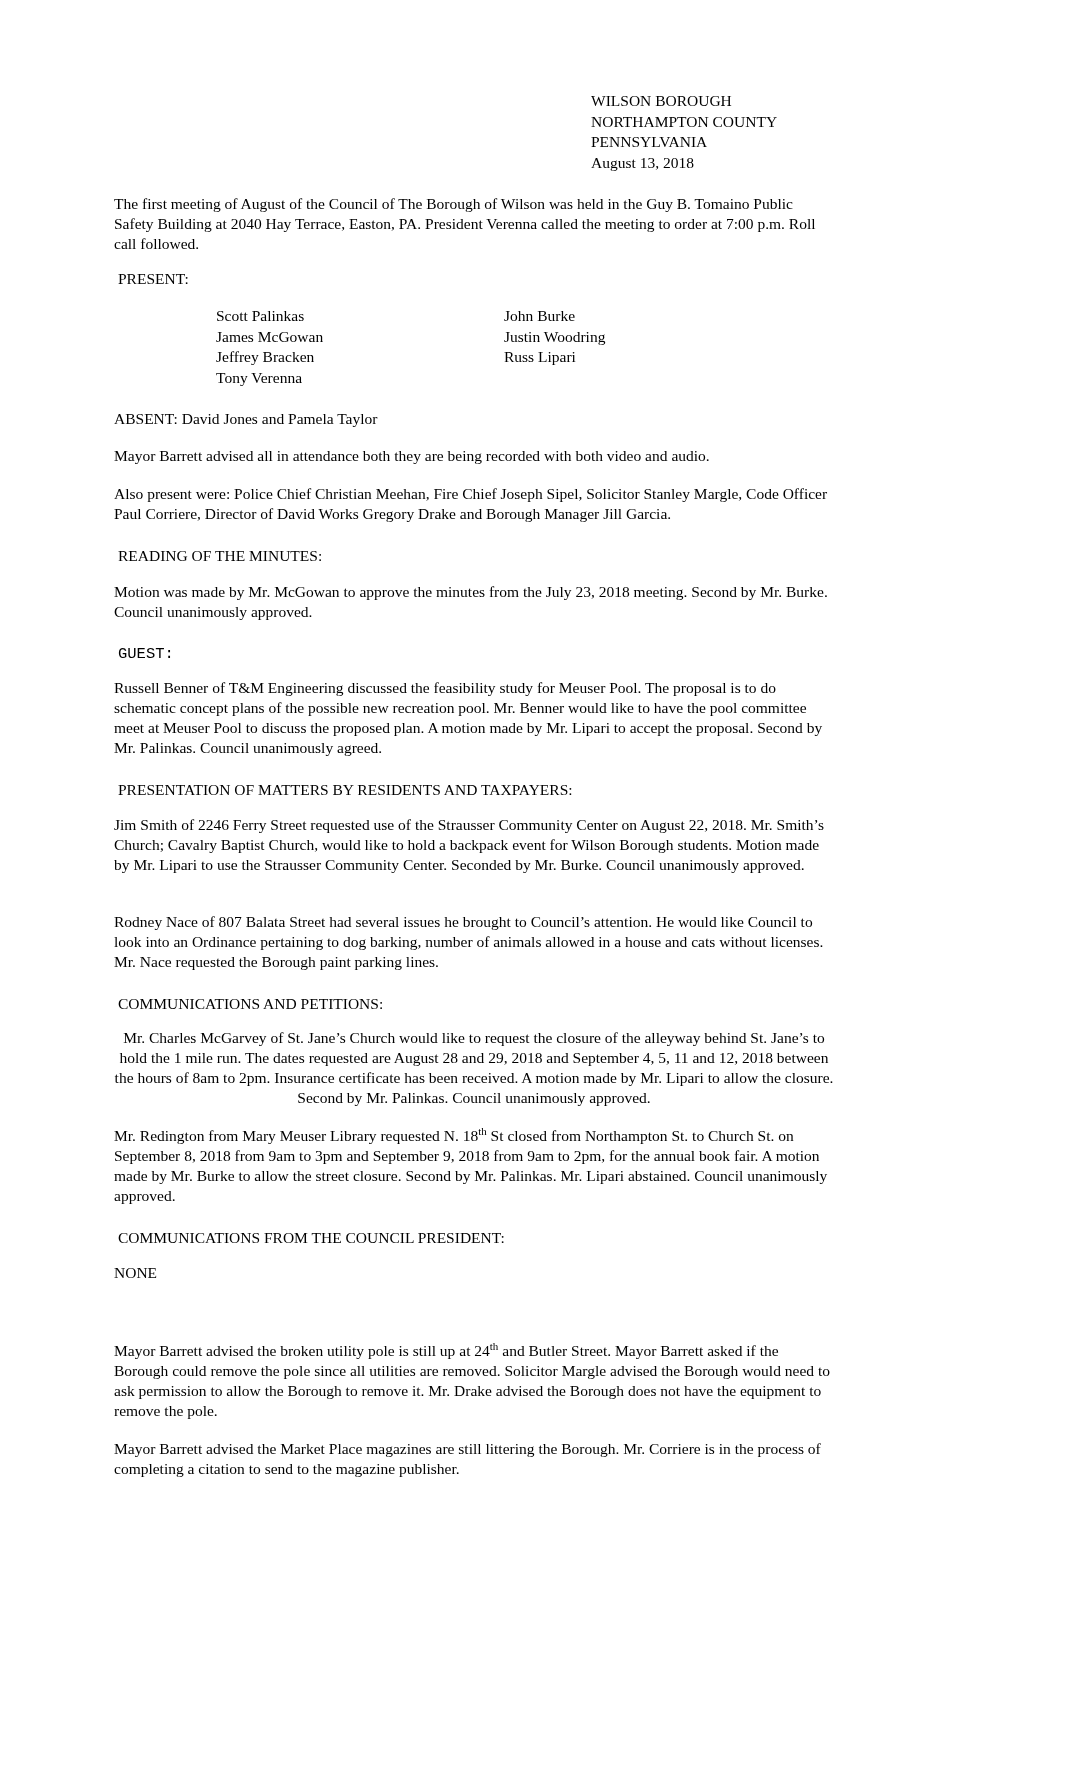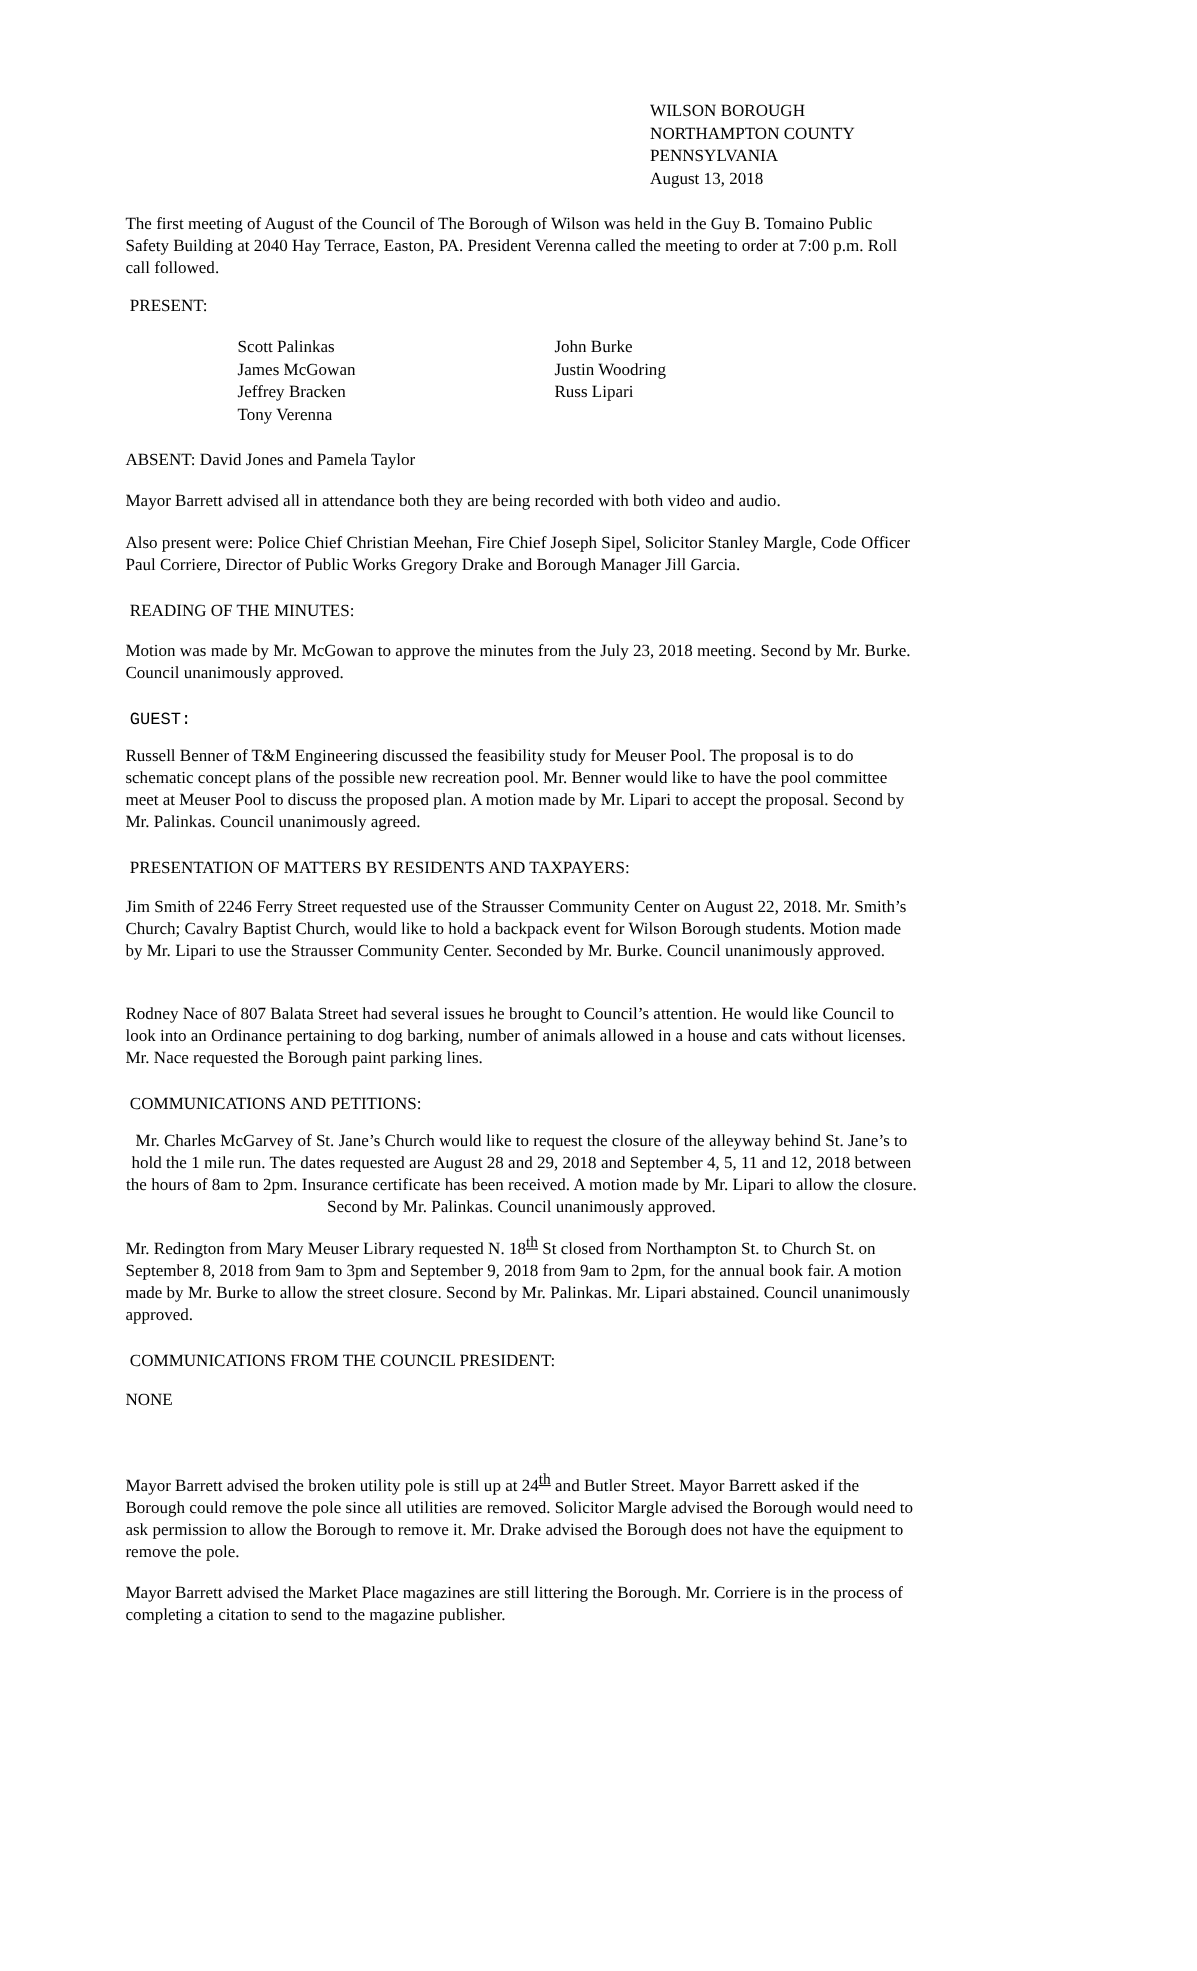--- a/index.html
+++ b/index.html
@@ -29,21 +29,21 @@
     .heading { margin: 4px; }
     .present-table {
       position: absolute;
       left: 168px;
       top: 306px;
       width: 600px;
     }
     .present-col { position: absolute; top: 0; line-height: 20.5px; }
     .present-col.left { left: 0; margin-left: 48px; }
     .present-col.right { left: 336px; }
-    sup { font-size: 14px; line-height: 0; vertical-align: super; text-decoration: underline; }
+    sup { font-size: 11px; line-height: 0; vertical-align: super; }
   </style>
 </head>
 <body>
 
 <div class="page">
 
   <div class="header-block">
     <div>WILSON BOROUGH</div>
     <div>NORTHAMPTON COUNTY</div>
     <div>PENNSYLVANIA</div>
@@ -74,21 +74,21 @@
 
   <div class="body-col" style="top:409px;">
     <p class="para">ABSENT: David Jones and Pamela Taylor</p>
   </div>
 
   <div class="body-col" style="top:446px;">
     <p class="para">Mayor Barrett advised all in attendance both they are being recorded with both video and audio.</p>
   </div>
 
   <div class="body-col" style="top:484px;">
-    <p class="para">Also present were:  Police Chief Christian Meehan, Fire Chief Joseph Sipel, Solicitor Stanley Margle, Code Officer Paul Corriere, Director of Public Works Gregory Drake and Borough Manager Jill Garcia.</p>
+    <p class="para">Also present were:  Police Chief Christian Meehan, Fire Chief Joseph Sipel, Solicitor Stanley Margle, Code Officer Paul Corriere, Director of David Works Gregory Drake and Borough Manager Jill Garcia.</p>
   </div>
 
   <div class="body-col" style="top:542px;">
     <p class="heading">READING OF THE MINUTES:</p>
   </div>
   <div class="body-col" style="top:582px;">
     <p class="para">Motion was made by Mr. McGowan to approve the minutes from the July 23, 2018 meeting. Second by Mr. Burke. Council unanimously approved.</p>
   </div>
 
   <div class="body-col" style="top:640px;font-family:Liberation Mono, monospace;">

